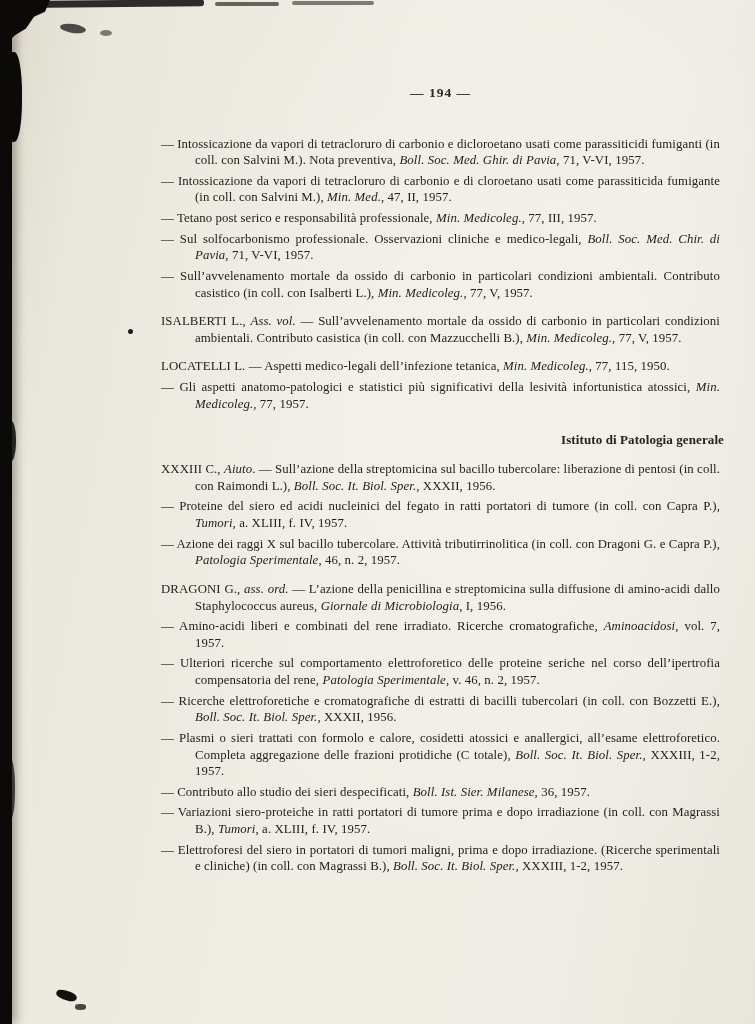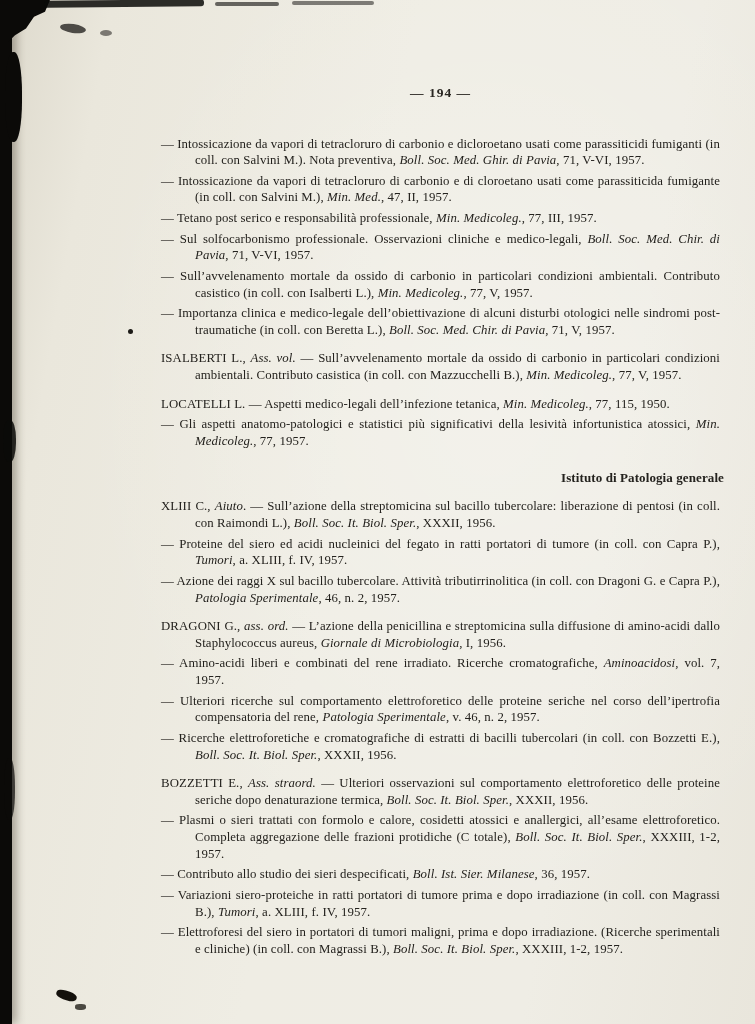--- a/index.html
+++ b/index.html
@@ -69,32 +69,30 @@
   <div class="artifact bottom-mark-2"></div>
 
   <div class="content">
     <div class="page-number">— 194 —</div>
     <div class="bibliography">
         <p class="entry"><span>— Intossicazione da vapori di tetracloruro di carbonio e dicloroetano usati come parassiticidi fumiganti (in coll. con Salvini M.). Nota preventiva, </span><em>Boll. Soc. Med. Ghir. di Pavia</em><span>, 71, V-VI, 1957.</span></p>
         <p class="entry"><span>— Intossicazione da vapori di tetracloruro di carbonio e di cloroetano usati come parassiticida fumigante (in coll. con Salvini M.), </span><em>Min. Med.</em><span>, 47, II, 1957.</span></p>
         <p class="entry"><span>— Tetano post serico e responsabilità professionale, </span><em>Min. Medicoleg.</em><span>, 77, III, 1957.</span></p>
         <p class="entry"><span>— Sul solfocarbonismo professionale. Osservazioni cliniche e medico-legali, </span><em>Boll. Soc. Med. Chir. di Pavia</em><span>, 71, V-VI, 1957.</span></p>
         <p class="entry"><span>— Sull’avvelenamento mortale da ossido di carbonio in particolari condizioni ambientali. Contributo casistico (in coll. con Isalberti L.), </span><em>Min. Medicoleg.</em><span>, 77, V, 1957.</span></p>
-        <p class="entry"><span>— Importanza clinica e medico-legale dell’obiettivazione di alcuni disturbi otologici nelle sindromi post-traumatiche (in coll. con Beretta L.), </span><em>Boll. Soc. Med. Chir. di Pavia</em><span>, 71, V, 1957.</span></p>
         <p class="entry gap"><span>ISALBERTI L., </span><em>Ass. vol.</em><span> — Sull’avvelenamento mortale da ossido di carbonio in particolari condizioni ambientali. Contributo casistica (in coll. con Mazzucchelli B.), </span><em>Min. Medicoleg.</em><span>, 77, V, 1957.</span></p>
         <p class="entry gap"><span>LOCATELLI L. — Aspetti medico-legali dell’infezione tetanica, </span><em>Min. Medicoleg.</em><span>, 77, 115, 1950.</span></p>
         <p class="entry"><span>— Gli aspetti anatomo-patologici e statistici più significativi della lesività infortunistica atossici, </span><em>Min. Medicoleg.</em><span>, 77, 1957.</span></p>
         <div class="section-heading">Istituto di Patologia generale</div>
-        <p class="entry"><span>XLIII C., </span><em>Aiuto</em><span>. — Sull’azione della streptomicina sul bacillo tubercolare: liberazione di pentosi (in coll. con Raimondi L.), </span><em>Boll. Soc. It. Biol. Sper.</em><span>, XXXII, 1956.</span></p>
+        <p class="entry"><span>XXXIII C., </span><em>Aiuto</em><span>. — Sull’azione della streptomicina sul bacillo tubercolare: liberazione di pentosi (in coll. con Raimondi L.), </span><em>Boll. Soc. It. Biol. Sper.</em><span>, XXXII, 1956.</span></p>
         <p class="entry"><span>— Proteine del siero ed acidi nucleinici del fegato in ratti portatori di tumore (in coll. con Capra P.), </span><em>Tumori</em><span>, a. XLIII, f. IV, 1957.</span></p>
         <p class="entry"><span>— Azione dei raggi X sul bacillo tubercolare. Attività tributirrinolitica (in coll. con Dragoni G. e Capra P.), </span><em>Patologia Sperimentale</em><span>, 46, n. 2, 1957.</span></p>
         <p class="entry gap"><span>DRAGONI G., </span><em>ass. ord.</em><span> — L’azione della penicillina e streptomicina sulla diffusione di amino-acidi dallo Staphylococcus aureus, </span><em>Giornale di Microbiologia</em><span>, I, 1956.</span></p>
         <p class="entry"><span>— Amino-acidi liberi e combinati del rene irradiato. Ricerche cromatografiche, </span><em>Aminoacidosi</em><span>, vol. 7, 1957.</span></p>
         <p class="entry"><span>— Ulteriori ricerche sul comportamento elettroforetico delle proteine seriche nel corso dell’ipertrofia compensatoria del rene, </span><em>Patologia Sperimentale</em><span>, v. 46, n. 2, 1957.</span></p>
         <p class="entry"><span>— Ricerche elettroforetiche e cromatografiche di estratti di bacilli tubercolari (in coll. con Bozzetti E.), </span><em>Boll. Soc. It. Biol. Sper.</em><span>, XXXII, 1956.</span></p>
-        <p class="entry gap"><span>BOZZETTI E., </span><em>Ass. straord.</em><span> — Ulteriori osservazioni sul comportamento elettroforetico delle proteine seriche dopo denaturazione termica, </span><em>Boll. Soc. It. Biol. Sper.</em><span>, XXXII, 1956.</span></p>
         <p class="entry"><span>— Plasmi o sieri trattati con formolo e calore, cosidetti atossici e anallergici, all’esame elettroforetico. Completa aggregazione delle frazioni protidiche (C totale), </span><em>Boll. Soc. It. Biol. Sper.</em><span>, XXXIII, 1-2, 1957.</span></p>
         <p class="entry"><span>— Contributo allo studio dei sieri despecificati, </span><em>Boll. Ist. Sier. Milanese</em><span>, 36, 1957.</span></p>
         <p class="entry"><span>— Variazioni siero-proteiche in ratti portatori di tumore prima e dopo irradiazione (in coll. con Magrassi B.), </span><em>Tumori</em><span>, a. XLIII, f. IV, 1957.</span></p>
         <p class="entry"><span>— Elettroforesi del siero in portatori di tumori maligni, prima e dopo irradiazione. (Ricerche sperimentali e cliniche) (in coll. con Magrassi B.), </span><em>Boll. Soc. It. Biol. Sper.</em><span>, XXXIII, 1-2, 1957.</span></p>
       </div>
   </div>
 </div>
 
 </body></html>

